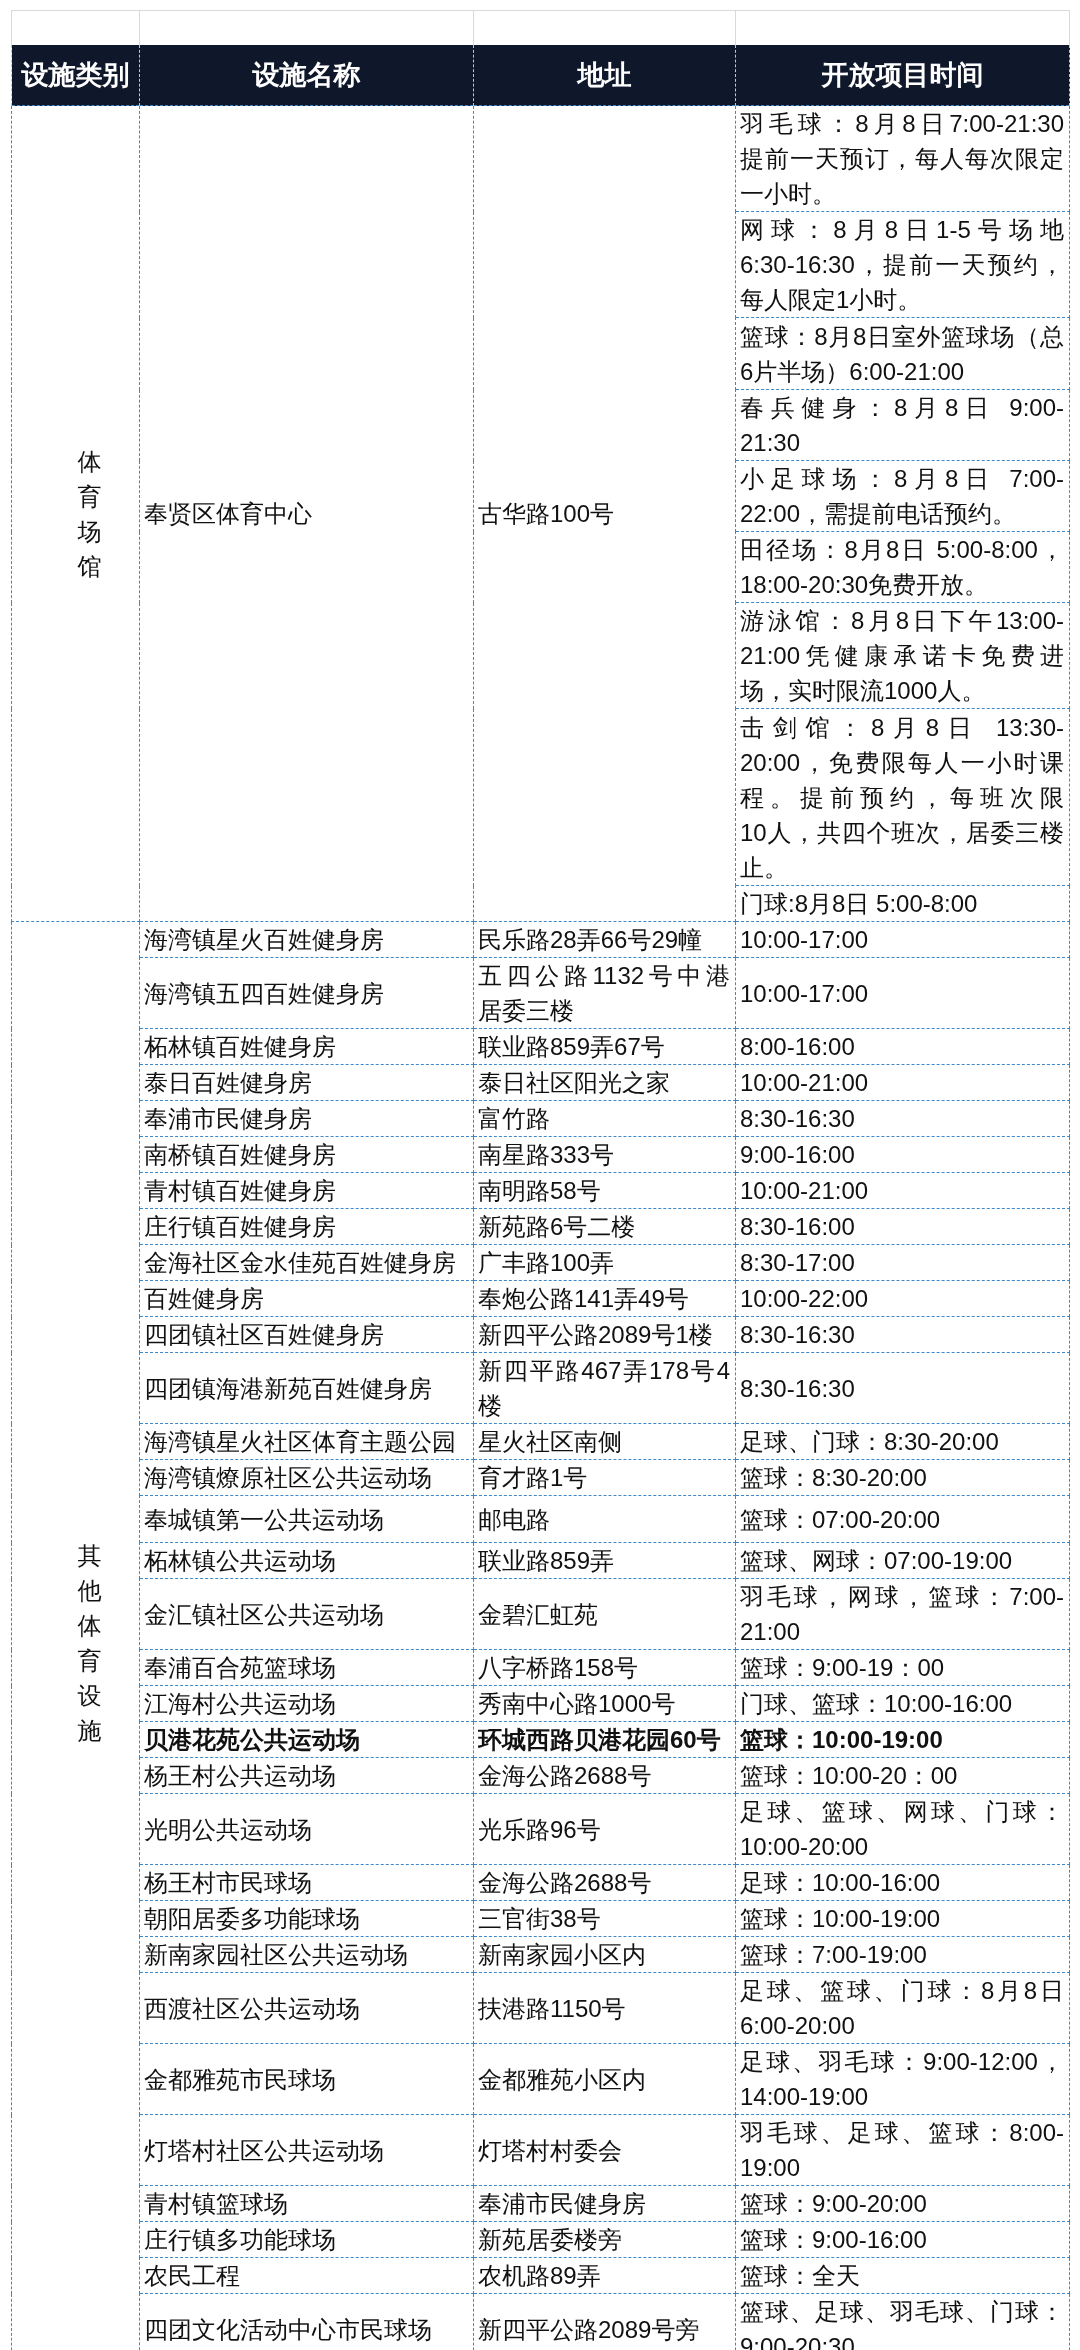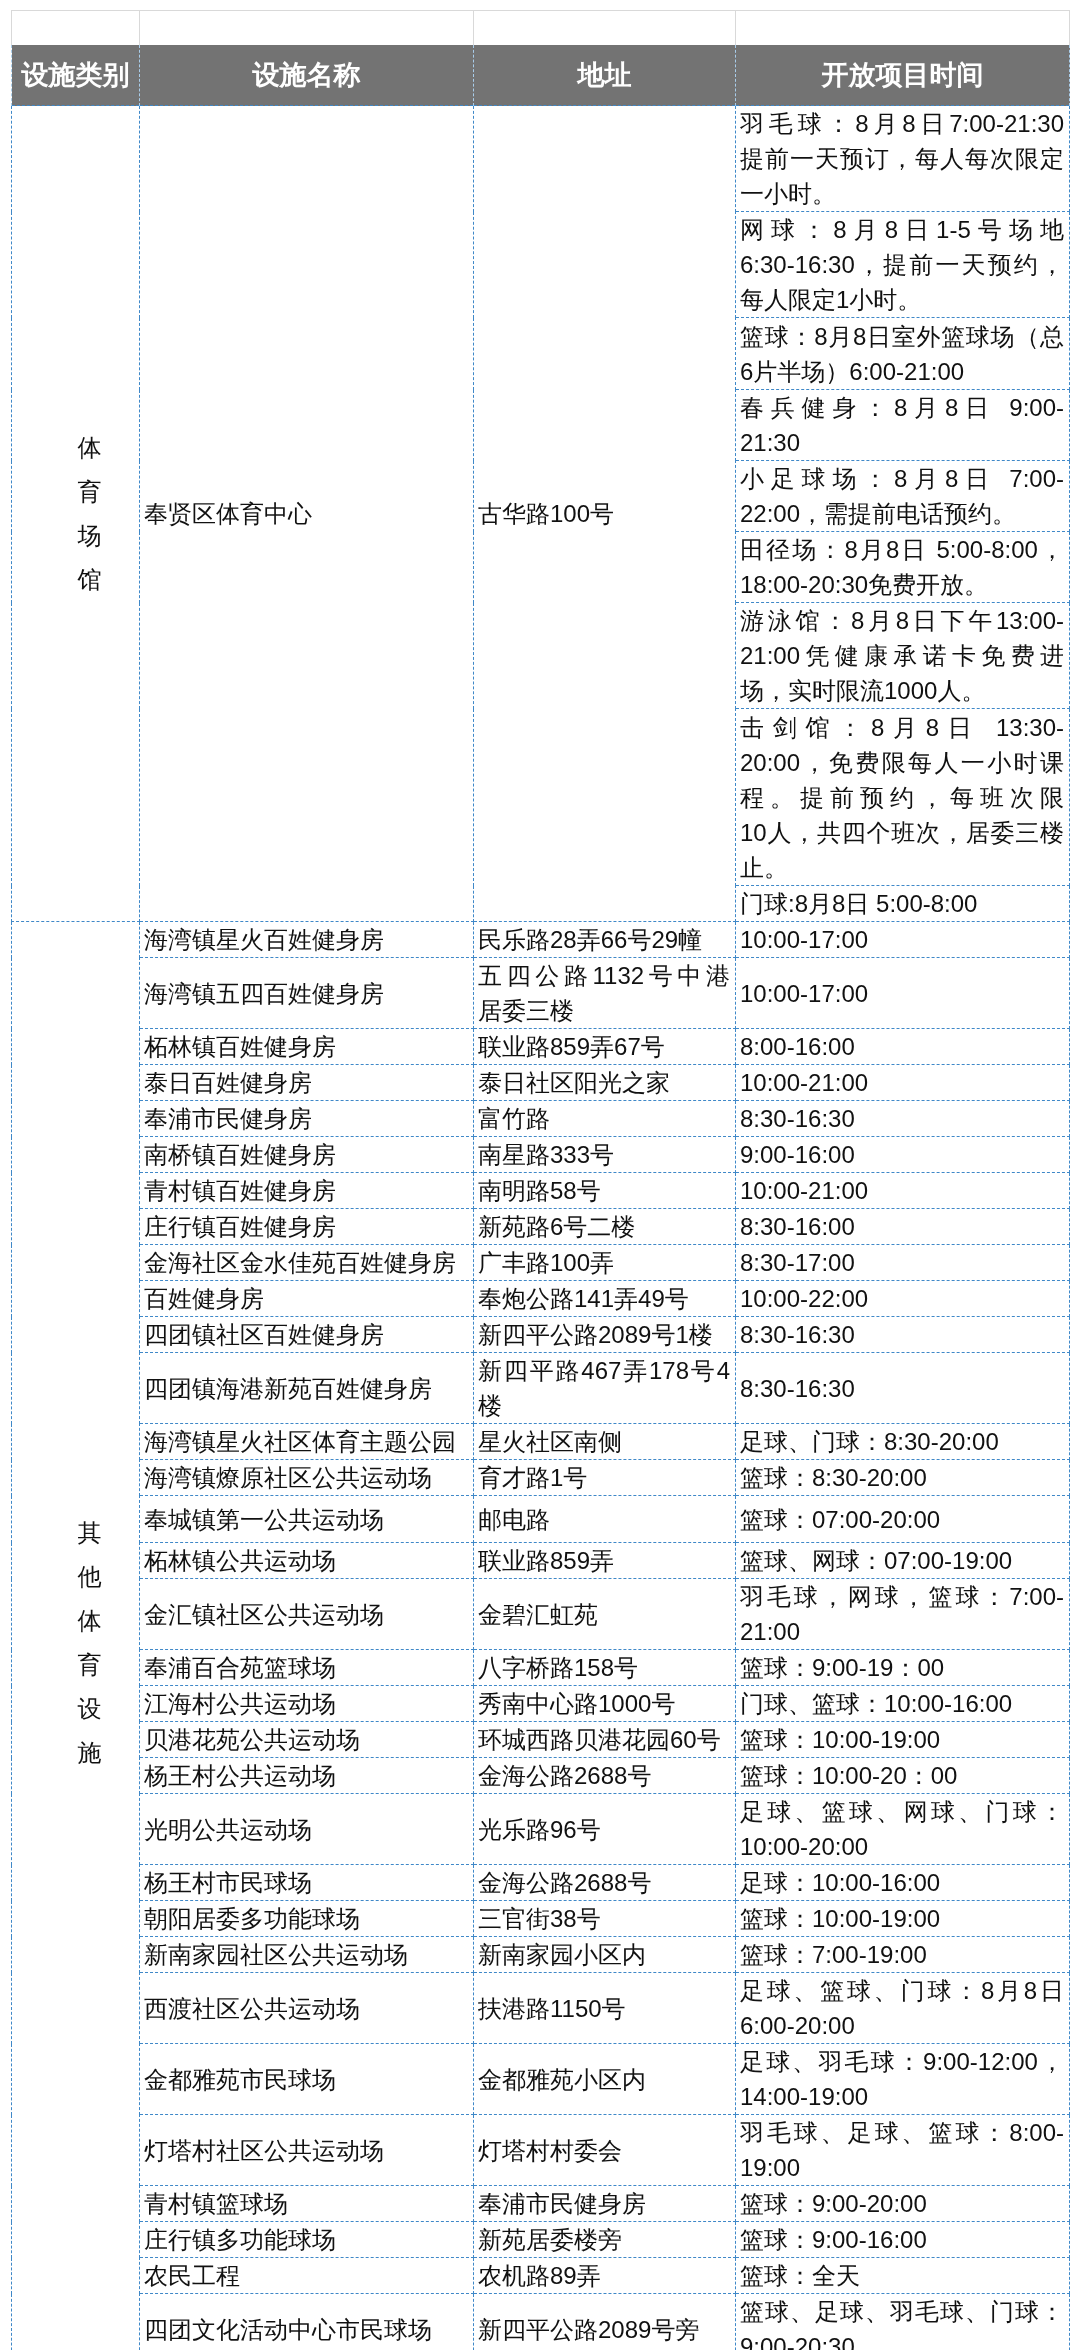--- a/index.html
+++ b/index.html
@@ -4,31 +4,31 @@
 <style>
   html, body { margin: 0; padding: 0; }
   body {
     width: 1080px; height: 2350px; background: #ffffff; position: relative; overflow: hidden;
     font-family: "Liberation Sans", "DejaVu Sans", sans-serif; color: #111111;
   }
   .sheet { position: absolute; left: 11px; top: 10px; width: 1058px; }
   table.grid { border-collapse: collapse; table-layout: fixed; width: 1058px; }
   .blank td { height: 34px; border: 1px solid #d9d9d9; border-bottom: none; padding: 0; }
   .hdr th {
-    height: 60px; background: #737373; color: #ffffff; font-weight: bold; font-size: 27px;
+    height: 60px; background: #0f172a; color: #ffffff; font-weight: bold; font-size: 27px;
     text-align: center; vertical-align: middle; padding: 0;
     border-left: 1px dashed #a9cdea; border-right: 1px dashed #a9cdea; border-top: none; border-bottom: none;
     white-space: nowrap; letter-spacing: 0;
   }
   td.c {
     border: 1px dashed #3f88c8; padding: 0 5px 0 4px; vertical-align: middle;
     font-size: 24px; line-height: 35px; color: #111111; overflow: hidden;
   }
   td.cat { text-align: center; padding: 0; }
-  .vert { display: inline-block; width: 1.05em; line-height: 44px; word-break: break-all; white-space: normal; margin-left: 28px; }
+  .vert { display: inline-block; width: 1.05em; line-height: 35px; word-break: break-all; white-space: normal; margin-left: 28px; }
   .ln { height: 35px; overflow: hidden; text-align: left; }
   .ln.j { text-align: justify; text-align-last: justify; text-justify: inter-character; }
 </style>
 </head>
 <body>
 
 <div class="sheet">
   <table class="grid">
     <colgroup>
       <col style="width:128px">
@@ -319,21 +319,21 @@
           <td class="c">
             <div class="ln">江海村公共运动场</div>
           </td>
           <td class="c">
             <div class="ln">秀南中心路1000号</div>
           </td>
           <td class="c">
             <div class="ln">门球、篮球：10:00-16:00</div>
           </td>
         </tr>
-        <tr style="height: 36px;">
+        <tr style="height: 36px; font-weight: bold;">
           <td class="c">
             <div class="ln">贝港花苑公共运动场</div>
           </td>
           <td class="c">
             <div class="ln">环城西路贝港花园60号</div>
           </td>
           <td class="c">
             <div class="ln">篮球：10:00-19:00</div>
           </td>
         </tr>

